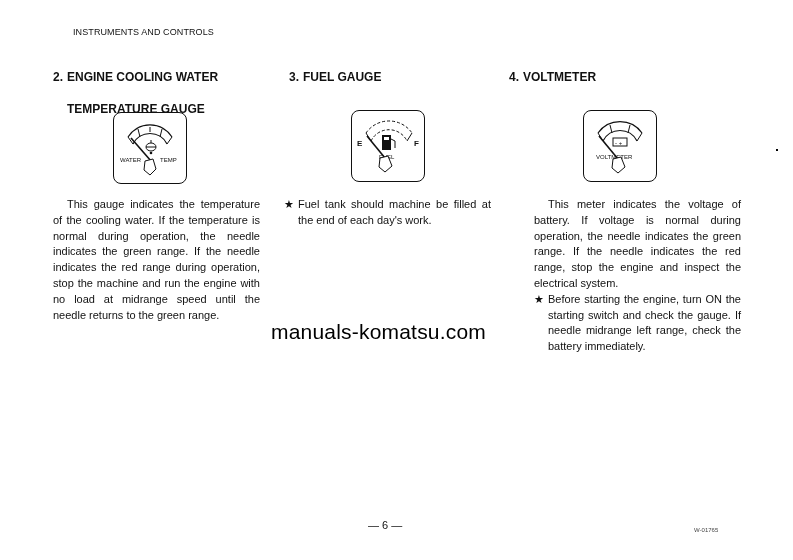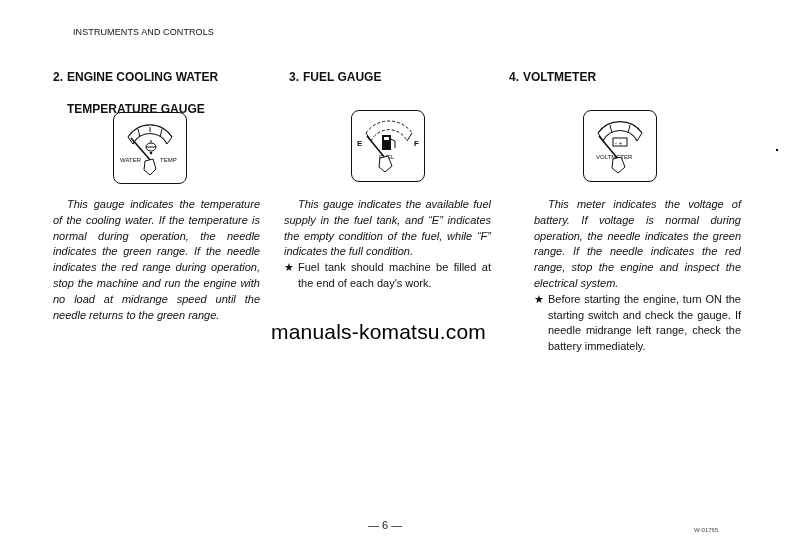--- a/index.html
+++ b/index.html
@@ -7,21 +7,21 @@
     .running-header { position:absolute; left:73px; top:27px; font-size:9px; letter-spacing:0.1px; }
     .col { position:absolute; top:70px; width:210px; }
     .col1 { left:53px; }
     .col2 { left:289px; }
     .col3 { left:509px; }
     .sec-title { font-weight:bold; font-size:12px; line-height:15px; margin:0; }
     .sec-title .num { display:inline-block; width:14px; }
     .sec-title .line2 { display:block; padding-left:14px;margin-top:17px; }
     .gauge { position:absolute; width:72px; height:70px; border:1.4px solid #111; border-radius:8px; }
     .body-text { position:absolute; font-size:11px; line-height:15.8px; text-align:justify; width:207px; }
-    .body-text p { margin:0; text-indent:14px;font-style:italic; }
+    .body-text p { margin:0; text-indent:14px; }
     .note { display:flex; margin:0; }
     .note .star { width:14px; flex:0 0 14px; }
     .note .txt { flex:1; }
     .watermark { position:absolute; left:256px; top:320px; font-size:21px; color:#000; letter-spacing:0.2px;margin-left:15px; }
     .page-num { position:absolute; left:368px; top:519px; font-size:11px; }
     .code { position:absolute; left:694px; top:527px; font-size:6px; color:#444; }
     .dot { position:absolute; left:776px; top:149px; width:2px; height:2px; background:#000; }
   </style>
 </head>
 <body>
@@ -72,21 +72,20 @@
     <rect x="32" y="26" width="5" height="3" fill="#fff"></rect>
     <path d="M39 28 L43 30 L43 37" fill="none" stroke="#111"></path>
     <text x="5" y="35" font-size="8" font-weight="bold" font-family="Liberation Sans, sans-serif" fill="#111">E</text>
     <text x="62" y="35" font-size="8" font-weight="bold" font-family="Liberation Sans, sans-serif" fill="#111">F</text>
     <text x="27" y="48" font-size="6" font-family="Liberation Sans, sans-serif" fill="#111">FUEL</text>
     <line x1="15" y1="25" x2="33" y2="47" stroke="#111" stroke-width="1.6"></line>
     <path d="M28 47 L36 45 L40 55 L33 61 L27 56 Z" fill="#fff" stroke="#111"></path>
   </svg>
 </div>
 <div class="body-text" style="left:284px; top:197px;">
-  <p>This gauge indicates the available fuel supply in the fuel tank, and “E” indicates the empty condition of the fuel, while “F” indicates the full condition.</p>
   <div class="note">
     <span class="star">★</span>
     <span class="txt">Fuel tank should machine be filled at the end of each day's work.</span>
   </div>
 </div>
 
 <div class="col col3">
   <h2 class="sec-title">
     <span class="num">4.</span><span>VOLTMETER</span>
   </h2>

